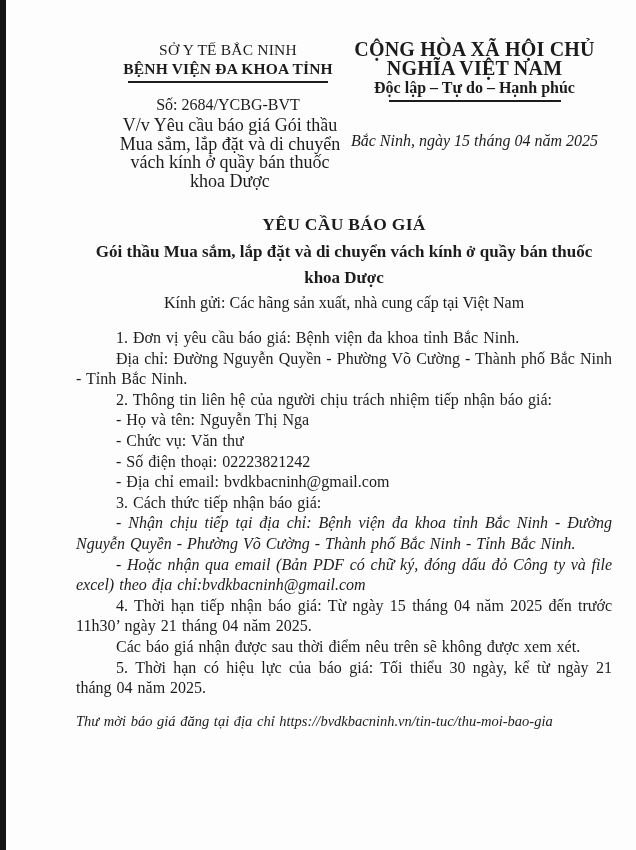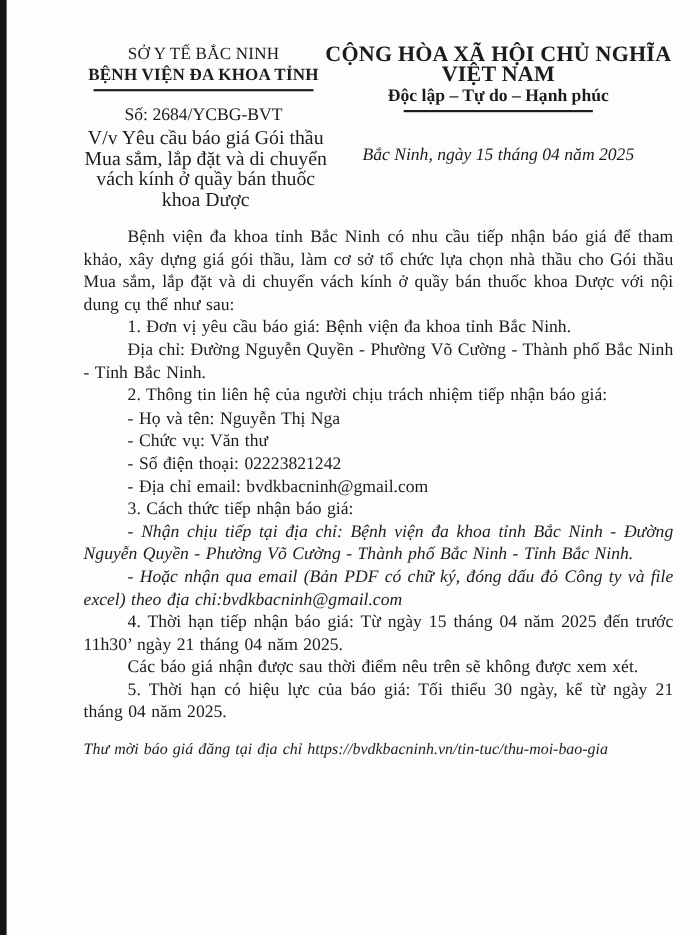--- a/index.html
+++ b/index.html
@@ -18,21 +18,21 @@
     background:#151515;
   }
   .content {
     position:absolute;
     left:76px; top:40px;
     width:536px;
     box-sizing:border-box;
   }
   
   .header { display:flex; align-items:flex-start; }
-  .h-left  { width:218px; text-align:center; flex-shrink:0; }
+  .h-left  { width:218px; text-align:center; flex-shrink:0;margin-left:43px; }
   .h-right { flex:1; text-align:center; }
   .dept    { font-size:15.5px; line-height:19px; letter-spacing:.2px; }
   .hosp    { font-size:15.5px; line-height:19px; font-weight:bold; letter-spacing:.2px; }
   .rule-left  { width:200px; border-top:2px solid #1c1c1c; margin:3px auto 0; }
   .rule-right { width:172px; border-top:2px solid #1c1c1c; margin:3px auto 0; }
   .docnum  { font-size:16px; margin-top:13px; }
   .subject { font-size:18px; line-height:18.5px; width:222px; margin:2px auto 0; }
   .country { font-size:20px; font-weight:bold; line-height:19px; letter-spacing:.2px; }
   .motto   { font-size:16px; font-weight:bold; line-height:19px; }
   .pdate   { font-size:16px; font-style:italic; margin-top:30px; }
@@ -73,23 +73,27 @@
         <div class="subject">V/v Yêu cầu báo giá Gói thầu Mua sắm, lắp đặt và di chuyển vách kính ở quầy bán thuốc khoa Dược</div>
       </div>
       <div class="h-right">
         <div class="country">CỘNG HÒA XÃ HỘI CHỦ NGHĨA VIỆT NAM</div>
         <div class="motto">Độc lập – Tự do – Hạnh phúc</div>
         <div class="rule-right"></div>
         <div class="pdate">Bắc Ninh, ngày 15 tháng 04 năm 2025</div>
       </div>
     </div>
 
+    <div class="title-block">
+      <div class="doc-title">YÊU CẦU BÁO GIÁ</div>
+      <div class="doc-subtitle">Gói thầu Mua sắm, lắp đặt và di chuyển vách kính ở quầy bán thuốc khoa Dược</div>
+      <div class="recipient">Kính gửi: Các hãng sản xuất, nhà cung cấp tại Việt Nam</div>
+    </div>
 
     <div class="body-text">
-      <p class="para">Bệnh viện đa khoa tỉnh Bắc Ninh có nhu cầu tiếp nhận báo giá để tham khảo, xây dựng giá gói thầu, làm cơ sở tổ chức lựa chọn nhà thầu cho Gói thầu Mua sắm, lắp đặt và di chuyển vách kính ở quầy bán thuốc khoa Dược với nội dung cụ thể như sau:</p>
       <p class="para">1. Đơn vị yêu cầu báo giá: Bệnh viện đa khoa tỉnh Bắc Ninh.</p>
       <p class="para">Địa chỉ: Đường Nguyễn Quyền - Phường Võ Cường - Thành phố Bắc Ninh - Tỉnh Bắc Ninh.</p>
       <p class="para">2. Thông tin liên hệ của người chịu trách nhiệm tiếp nhận báo giá:</p>
       <p class="para">- Họ và tên: Nguyễn Thị Nga</p>
       <p class="para">- Chức vụ: Văn thư</p>
       <p class="para">- Số điện thoại: 02223821242</p>
       <p class="para">- Địa chỉ email: bvdkbacninh@gmail.com</p>
       <p class="para">3. Cách thức tiếp nhận báo giá:</p>
       <p class="para italic">- Nhận chịu tiếp tại địa chỉ: Bệnh viện đa khoa tỉnh Bắc Ninh - Đường Nguyễn Quyền - Phường Võ Cường - Thành phố Bắc Ninh - Tỉnh Bắc Ninh.</p>
       <p class="para italic">- Hoặc nhận qua email (Bản PDF có chữ ký, đóng dấu đỏ Công ty và file excel) theo địa chỉ:bvdkbacninh@gmail.com</p>

